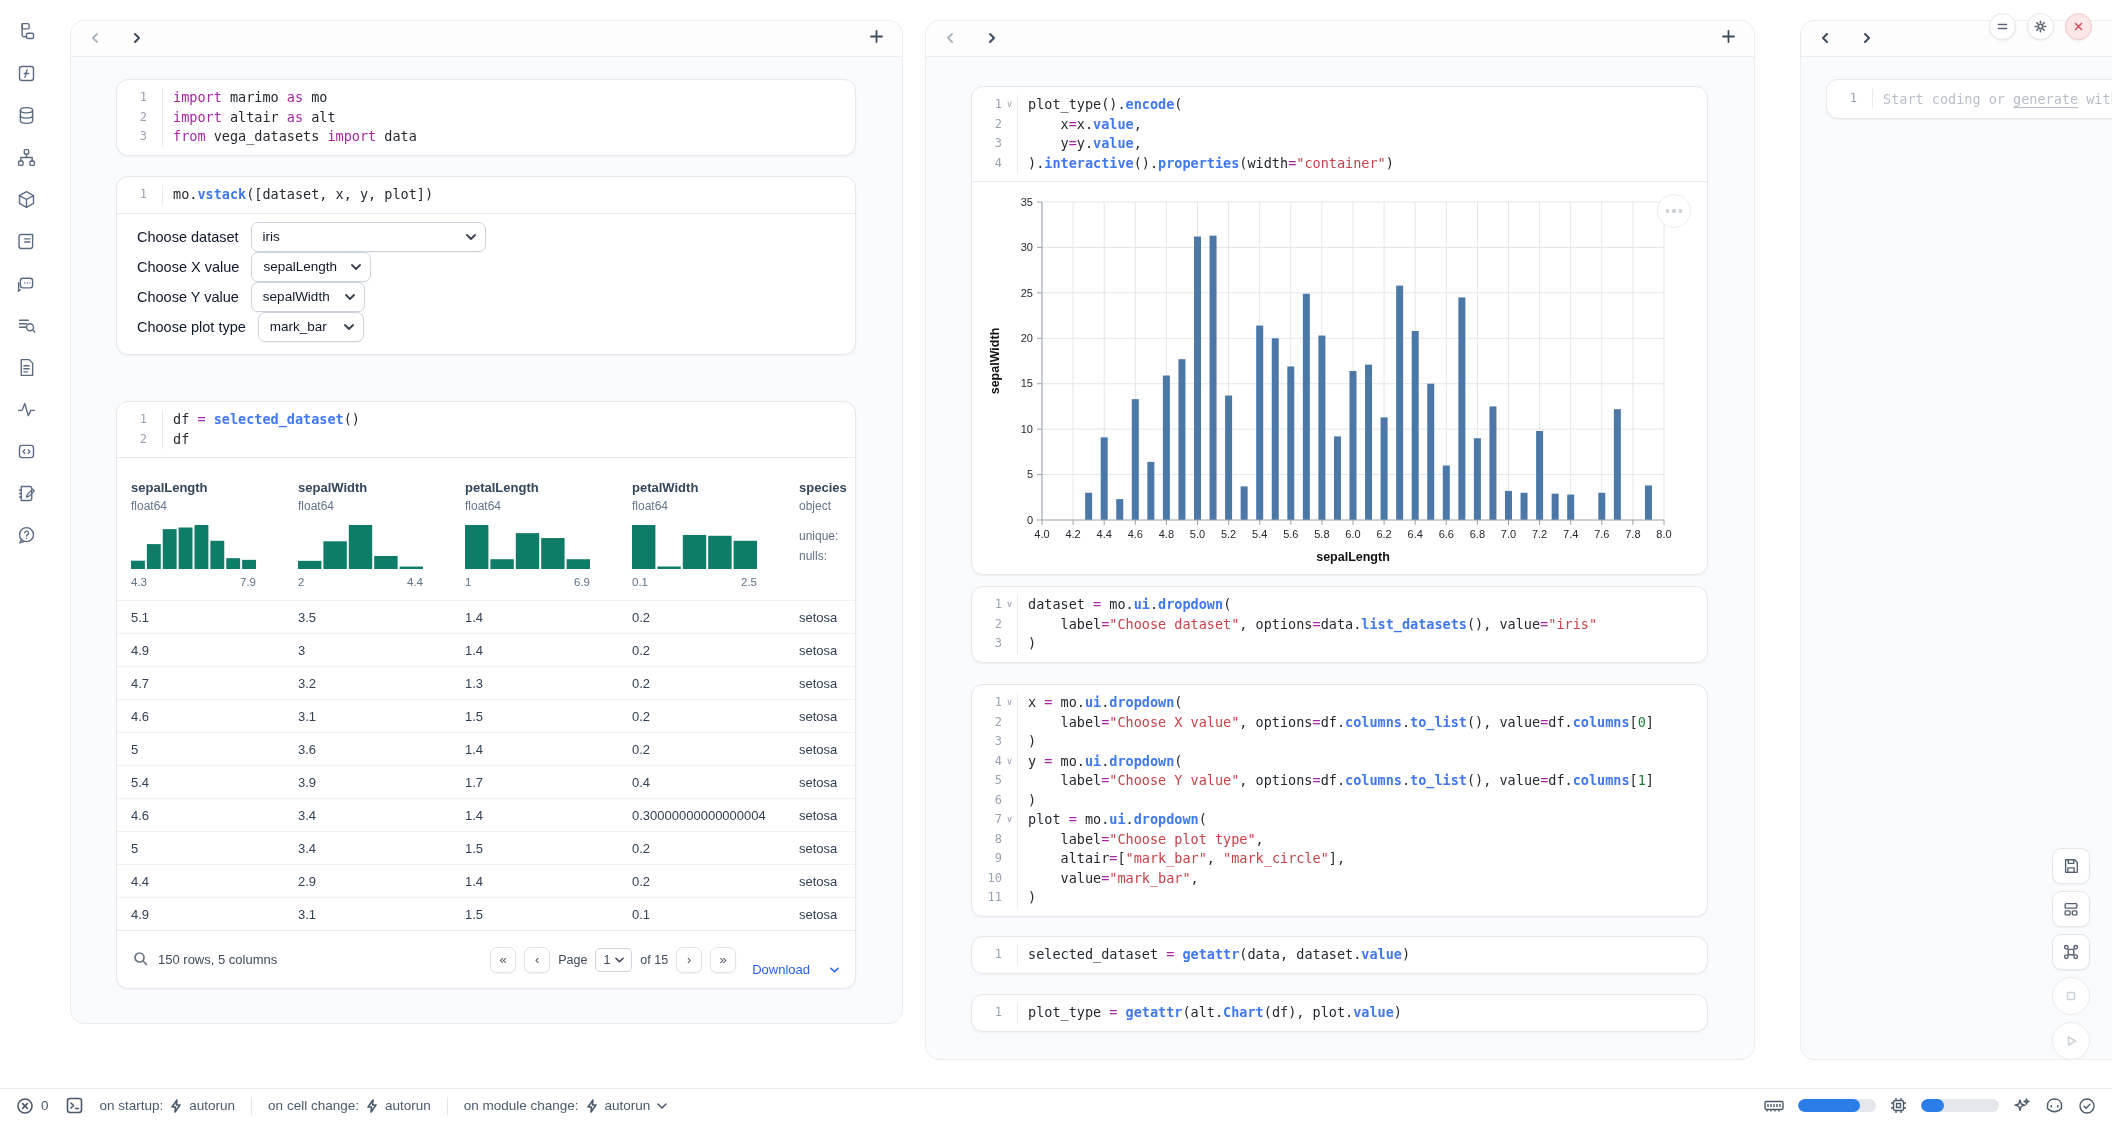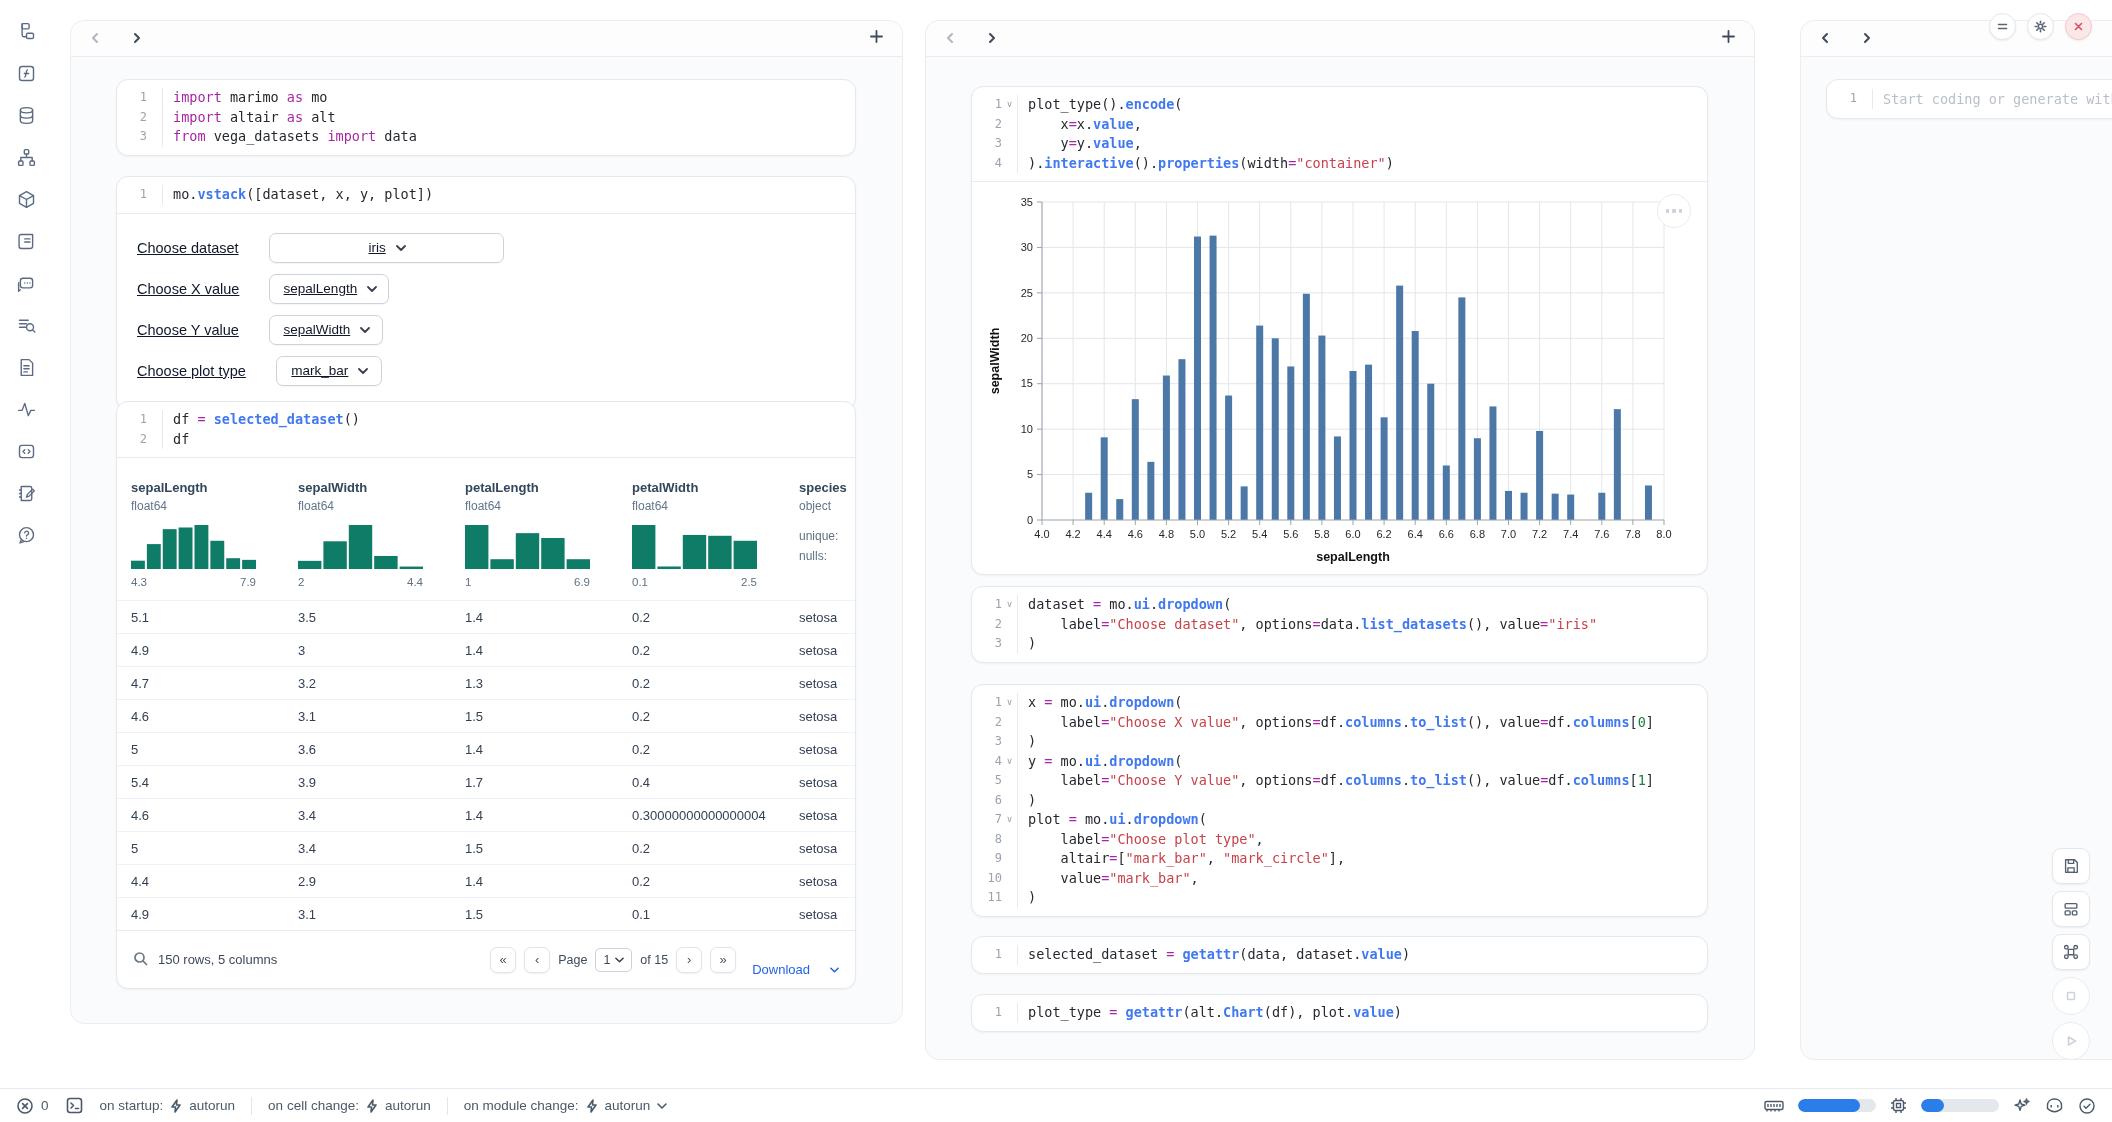--- a/index.html
+++ b/index.html
@@ -33,22 +33,22 @@
 .cl { display:flex; }
 .ln { flex:none; width:30px; text-align:right; color:#9aa3b2; font-size:12px; line-height:19.5px; }
 .fold { flex:none; width:15px; text-align:center; color:#98a1b0; font-size:9px; line-height:19.5px; font-family:"DejaVu Sans",sans-serif; }
 .src { flex:1; border-left:1px solid #e8eaee; padding-left:10px; white-space:pre; }
 .tk-d { color:#24292f; } .tk-k { color:#a626a4; } .tk-o { color:#a626a4; }
 .tk-f { color:#4078f2;font-weight:bold; } .tk-s { color:#c7424a; } .tk-n { color:#1a7f37; }
 
 
 .cell-output { border-top:1px solid #e8eaee; }
 .controls { padding:8px 0 12px 0; }
-.ctl-row { display:flex; align-items:center; gap:30px; margin:11px 20px; font-size:14.5px; color:#0f172a;text-decoration:underline; }
-.select { display:flex; align-items:center; justify-content:center; gap:10px; height:30px;
+.ctl-row { display:flex; align-items:center; gap:12px; margin:0 20px; font-size:14.5px; color:#0f172a; }
+.select { display:flex; align-items:center; justify-content:space-between; gap:10px; height:30px;
   padding:0 9px 0 11px; border:1px solid #ccd3dc; border-radius:7px; background:#fff;
   box-shadow:0 1px 1px rgba(0,0,0,.04); font-size:13.5px; color:#101828; cursor:pointer; }
 .select svg { width:10px; height:6px; fill:none; stroke:#394150; stroke-width:1.8; stroke-linecap:round; stroke-linejoin:round; flex:none; }
 
 
 .tbl-clip { overflow:hidden; width:738px; }
 .tbl-head { display:flex; padding:22px 0 12px 0; width:840px; }
 .th { flex:none; width:167px; padding-left:14px; }
 .th-name { font-weight:bold; font-size:13px; color:#33475c; }
 .th-type { font-size:12px; color:#64748b; margin-top:4px; }
@@ -74,21 +74,21 @@
 
 
 .chart-out { position:relative; border-top:1px solid #e8eaee; padding:10px 0 4px 14px; }
 .chart-menu { position:absolute; top:12px; right:16px; width:34px; height:34px; border:1px solid #ececf0;
   border-radius:50%; background:#fff; display:flex; align-items:center; justify-content:center; gap:3px; cursor:pointer; }
 .chart-menu i { width:3.5px; height:3.5px; border-radius:1px; background:#cdd1d8; }
 
 
 .ph-cell { display:flex; padding:9px 0; font-family:"DejaVu Sans Mono",monospace; font-size:13.5px; line-height:20px; }
 .ph-text { color:#b8bfca; white-space:pre; }
-.ph-text .gen { text-underline-offset:3px; }
+.ph-text .gen { text-decoration:underline; text-underline-offset:3px; }
 
 
 .top-actions { position:absolute; left:1989px; top:13px; display:flex; gap:11px; }
 .circ { width:27px; height:27px; border-radius:50%; background:#fff; border:1px solid #e4e7ec;
   box-shadow:0 1px 2px rgba(0,0,0,.07); display:flex; align-items:center; justify-content:center; cursor:pointer; }
 .circ svg { width:13px; height:13px; fill:none; stroke:#5b6575; stroke-width:1.6; stroke-linecap:round; }
 .circ.close { background:#fbe7e7; border-color:#f3c9c9; } .circ.close svg { stroke:#d4535e; }
 
 
 .fabs { position:absolute; left:2052px; top:848px; display:flex; flex-direction:column; gap:7px; align-items:center; }

